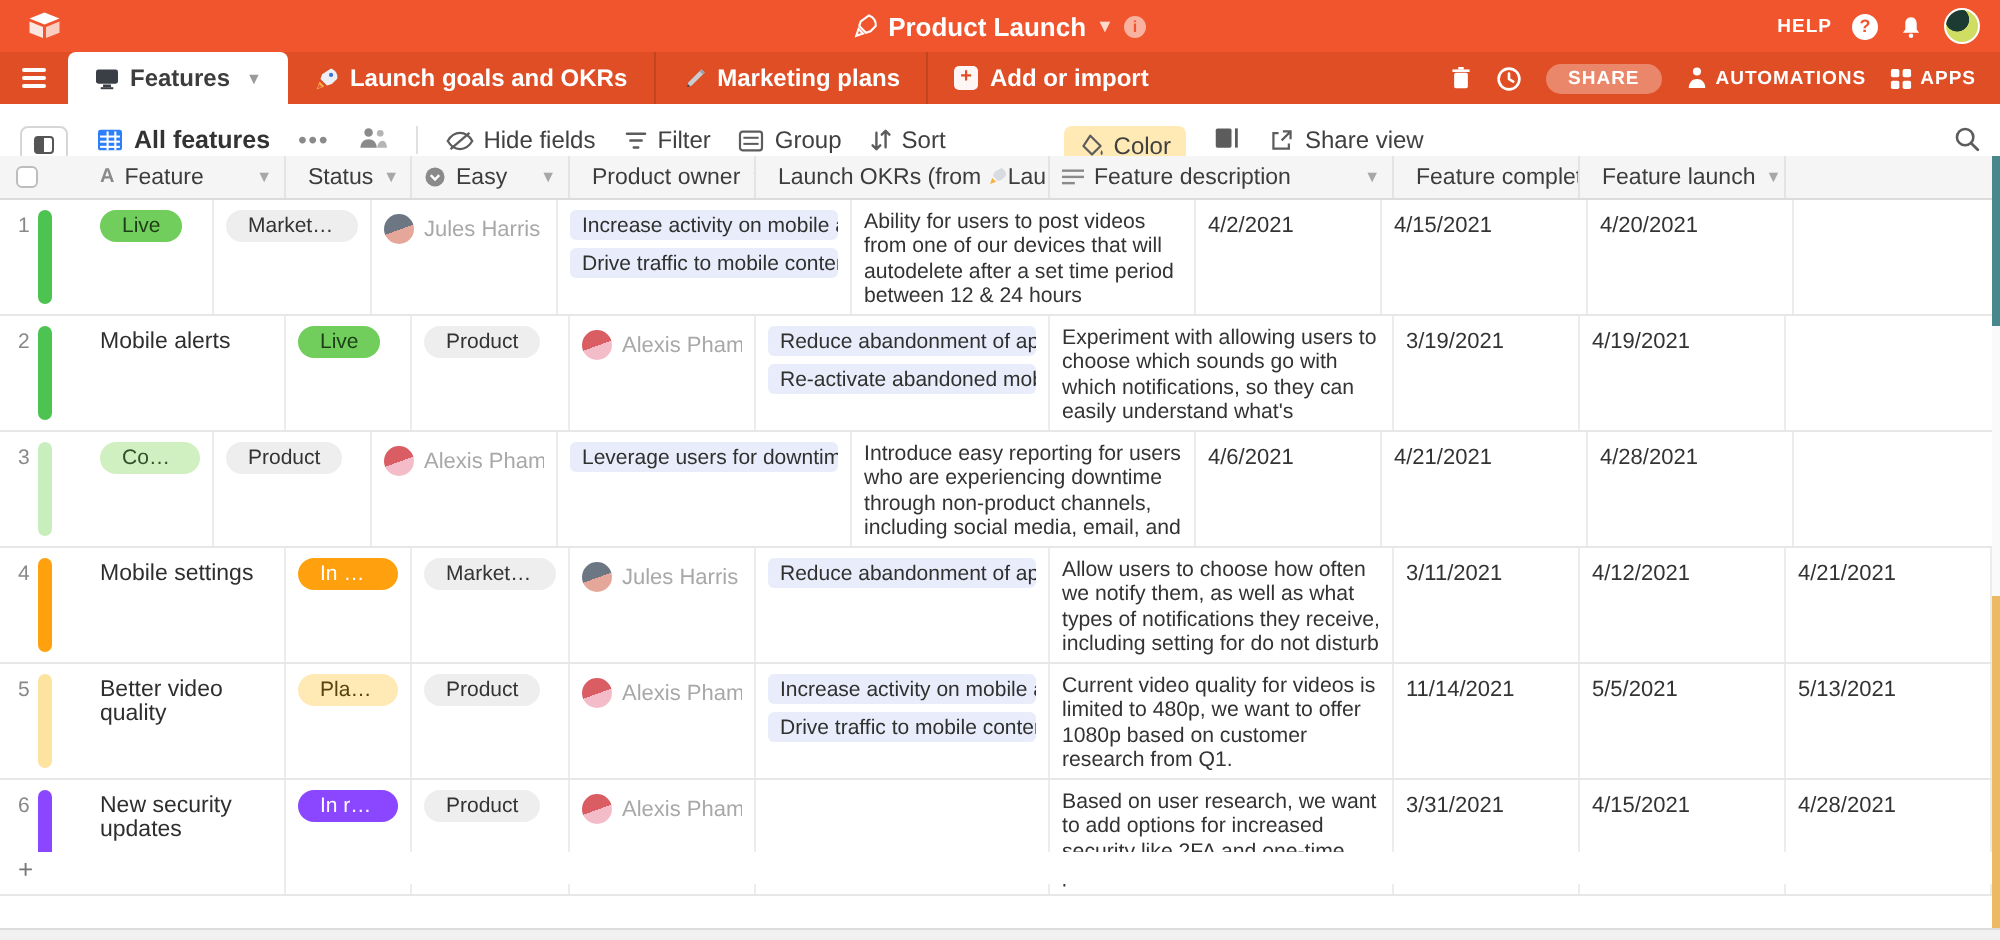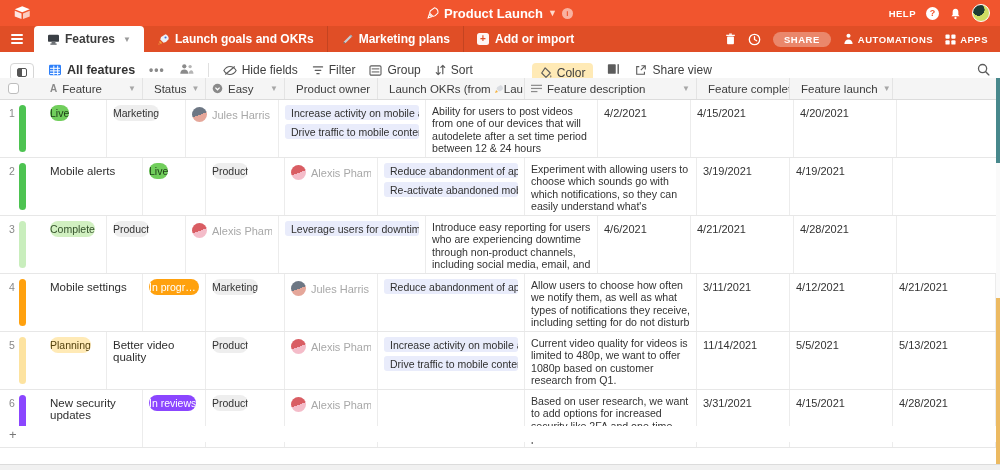--- a/index.html
+++ b/index.html
@@ -55,21 +55,21 @@
   .hcell .caret { margin-left:auto; color:#a7a7a7; font-size:8px; }
   .hcell-num { display:flex; align-items:center; padding-left:8px; border-right:none; }
   .checkbox { width:11px; height:11px; border:1.4px solid #bdbdbd; border-radius:3px; background:#fff; }
   .hicon-A { font-size:10px; color:#8a8a8a; font-weight:bold; }
   .grid-row { display:flex; height:58px; border-bottom:1px solid #e7e7e7; background:#fff; }
   .cell { padding:5px 6px; border-right:1px solid #ececec; overflow:hidden; font-size:11px; color:#333; }
   .cell-num { position:relative; border-right:none; padding:0; }
   .rownum { position:absolute; left:9px; top:7px; font-size:10.5px; color:#888; }
   .rowbar { position:absolute; left:19px; top:5px; bottom:5px; width:7px; border-radius:4px; }
   .fname { font-size:11.5px; font-weight:500; color:#2e2e2e; padding-top:2px; }
-  .pill { display:inline-block; border-radius:9px; padding:2px 0; font-size:10.5px; white-space:nowrap; max-width:100%; overflow:hidden; text-overflow:ellipsis; }
+  .pill { display:inline-block; border-radius:9px; padding:2px 11px; font-size:10.5px; white-space:nowrap; max-width:100%; overflow:hidden; text-overflow:ellipsis; }
   .owner { display:flex; align-items:center; gap:5px; padding-top:2px; }
   .owner-name { color:#a8a8a8; font-size:11px; white-space:nowrap; overflow:hidden;text-align:center; }
   .av { width:15px; height:15px; border-radius:50%; flex:0 0 15px; }
   .av-jules { background:linear-gradient(160deg,#6d7784 52%,#e5a79a 52%); }
   .av-alexis { background:linear-gradient(160deg,#d95d63 52%,#f4bcc9 52%); }
   .chip { display:block; background:#e9ecfb; color:#30302f; border-radius:3px; padding:1.5px 6px; margin-bottom:4px; font-size:10.5px; white-space:nowrap; overflow:hidden; width:max-content; max-width:100%; }
   .desc { font-size:10.6px; line-height:12.4px; color:#333; max-height:50px; overflow:hidden; }
   .datev { padding-top:2px; font-size:11px; color:#333; }
 
   .addrow { position:absolute; left:0; top:426px; width:996px; height:16px; background:#fff; }
@@ -457,24 +457,24 @@
         </div>
         <div class="cell" style="width:103px">
           <div class="datev">4/21/2021</div>
         </div>
       </div>
       <div class="grid-row">
         <div class="cell cell-num" style="width:44px">
           <span class="rownum">5</span>
           <span class="rowbar" style="background:#fde3a0"></span>
         </div>
-        <div class="cell" style="width:63px"><span class="pill" style="background:#ffeab6;color:#55430f">Planning</span></div>
         <div class="cell" style="width:99px">
           <div class="fname">Better video quality</div>
         </div>
+        <div class="cell" style="width:63px"><span class="pill" style="background:#ffeab6;color:#55430f">Planning</span></div>
         <div class="cell" style="width:79px"><span class="pill" style="background:#eeeeee;color:#333">Product</span></div>
         <div class="cell" style="width:93px">
           <span class="owner">
             <span class="av av-alexis"></span>
             <span class="owner-name">Alexis Pham</span>
           </span>
         </div>
         <div class="cell" style="width:147px">
           <span class="chip">Increase activity on mobile apps</span>
           <span class="chip">Drive traffic to mobile content</span>

